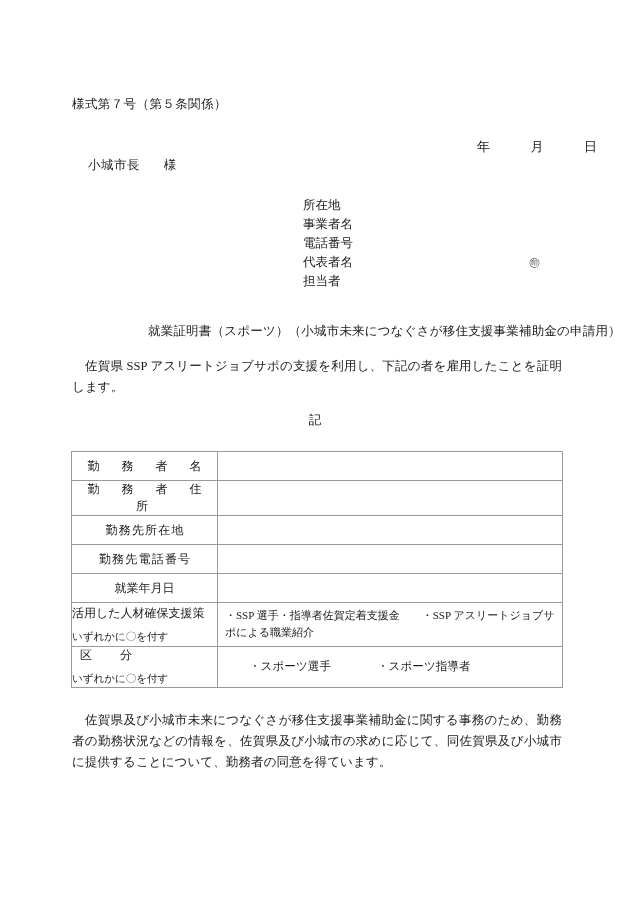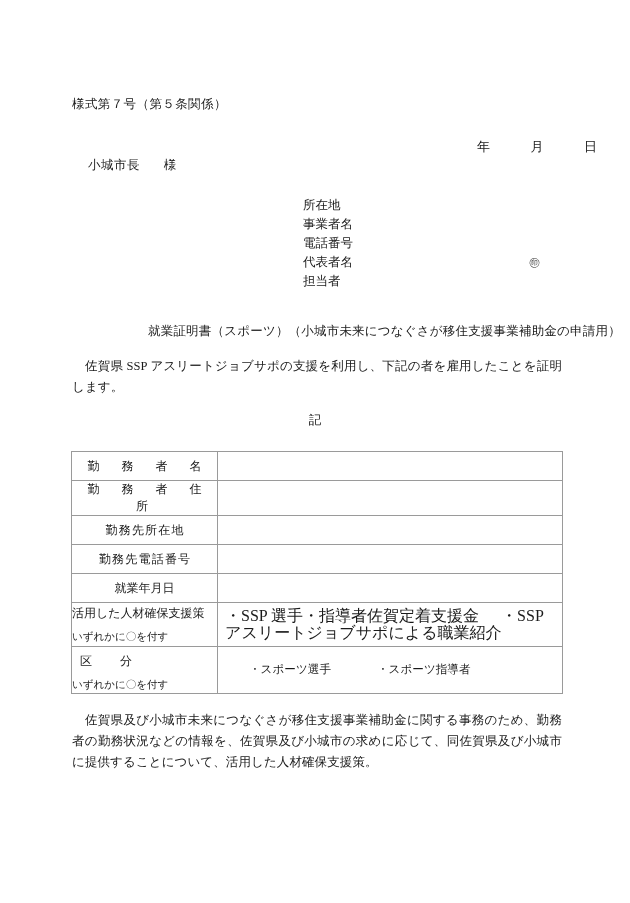--- a/index.html
+++ b/index.html
@@ -136,40 +136,39 @@
     display: inline-block;
     letter-spacing: 1.2px;
     text-indent: 1.2px;
     font-size: 12px;
   }
   .lbl-wide {
     display: inline-block;
     letter-spacing: 8px;
     text-indent: 8px;
     font-size: 12px;
-    margin-top: 6px;
   }
   .lbl-none {
     display: inline-block;
     letter-spacing: 0px;
     font-size: 12px;
   }
 
   .lbl-stack {
     text-align: left;
     padding: 4px 2px 4px;
     line-height: 16px;
   }
   .lbl-stack .main { display: block; font-size: 12px; }
   .lbl-stack .sub  { display: block; font-size: 10.5px; margin-top: 8px; }
 
   .val-cell { height: 28px; }
   .val-text {
     padding: 4px 6px 5px 7px;
-    font-size: 16px;
+    font-size: 11px;
     line-height: 17px;
   }
   .val-text.bigger { font-size: 11.6px; line-height: 18px; padding-top: 7px; padding-bottom: 8px; margin-left: 24px; }
   .opt-gap { display: inline-block; width: 22px; }
   .opt-gap-lg { display: inline-block; width: 46px; }
 
   
   .footer-note {
     position: absolute;
     left: 72px;
@@ -291,15 +290,15 @@
           <span class="main lbl-wide">区　分</span>
           <span class="sub">いずれかに〇を付す</span>
         </td>
         <td>
           <div class="val-text bigger"><span>・スポーツ選手</span><span class="opt-gap-lg"></span><span>・スポーツ指導者</span></div>
         </td>
       </tr>
     </tbody>
   </table>
 
-  <div class="footer-note">佐賀県及び小城市未来につなぐさが移住支援事業補助金に関する事務のため、勤務者の勤務状況などの情報を、佐賀県及び小城市の求めに応じて、同佐賀県及び小城市に提供することについて、活用した人材確保支援策。</div>
+  <div class="footer-note">佐賀県及び小城市未来につなぐさが移住支援事業補助金に関する事務のため、勤務者の勤務状況などの情報を、佐賀県及び小城市の求めに応じて、同佐賀県及び小城市に提供することについて、勤務者の同意を得ています。</div>
 
 </div>
 
 </body></html>

